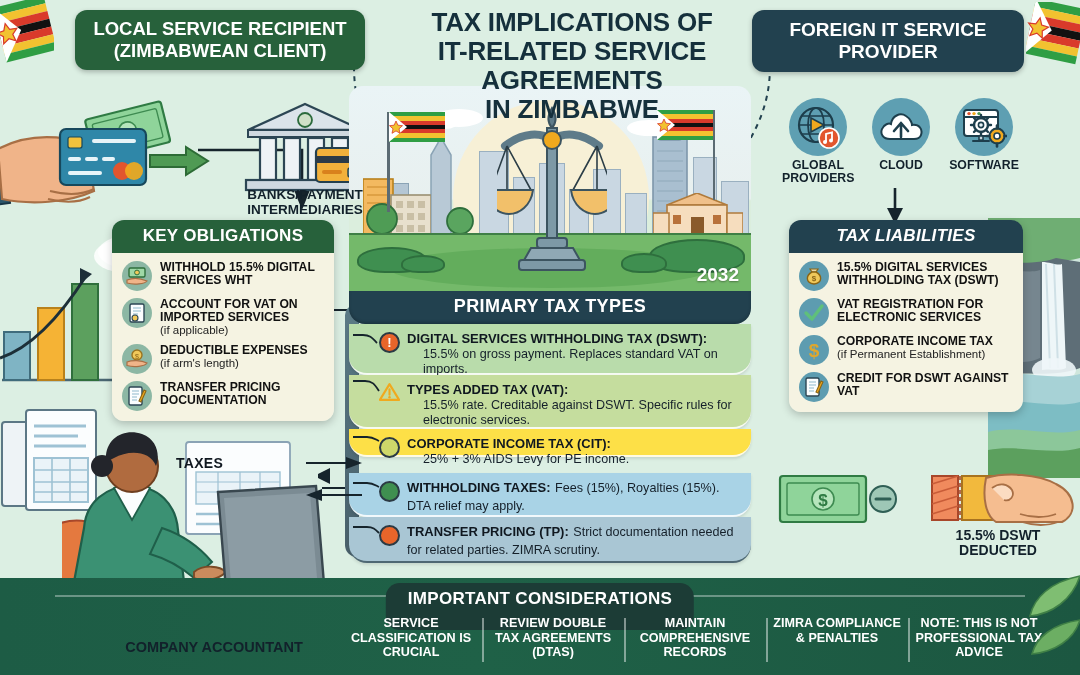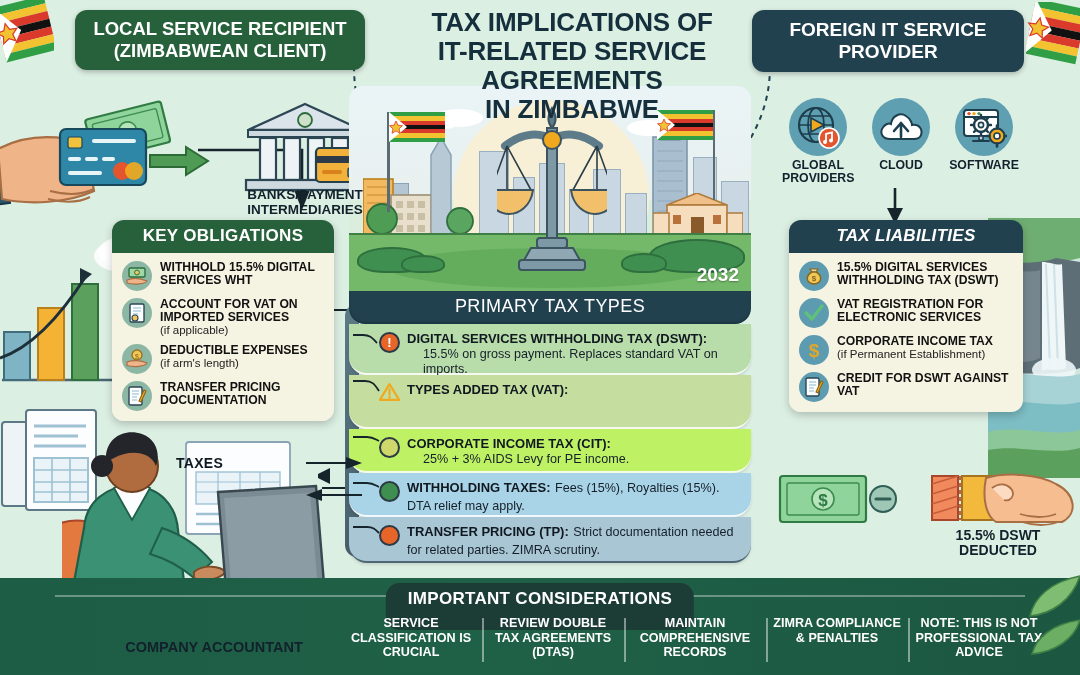--- a/index.html
+++ b/index.html
@@ -176,21 +176,21 @@
 
   
   #stack {
     position: absolute; left: 349px; top: 291px; width: 402px; height: 278px;
     z-index: 22;
   }
   #stack-head {
     position: absolute; left: 0; top: 0; width: 100%; height: 33px;
     background: #22414f;
     border-radius: 0 0 16px 16px;
-    color: #fff; font-weight: normal; font-size: 18px;
+    color: #fff; font-weight: bold; font-size: 18px;
     text-transform: uppercase; text-align: center;
     line-height: 30px; letter-spacing: .4px;
     box-shadow: inset 0 -2px 3px rgba(0,0,0,.18);
   }
   .band {
     position: absolute; left: 0; width: 100%;
     border-radius: 0 0 18px 18px;
     border-bottom: 2px solid rgba(255,255,255,.85);
     box-shadow: 0 2px 3px rgba(0,0,0,.10);
     padding: 5px 10px 4px 58px;
@@ -776,23 +776,24 @@
 
     <div class="band" style="top:84px;height:54px;background:#c5dd9e;">
       <div class="band-dot" style="border:none;background:none;top:6px;">
         <svg width="24" height="22" viewBox="0 0 24 22">
           <path d="M12 2 L23 20 H1 Z" fill="none" stroke="#f0a91e" stroke-width="2.4" stroke-linejoin="round"></path>
           <path d="M12 8 V14" stroke="#f0a91e" stroke-width="2.4" stroke-linecap="round"></path>
           <circle cx="12" cy="17" r="1.4" fill="#f0a91e"></circle>
         </svg>
       </div>
       <span class="band-title">TYPES ADDED TAX (VAT):</span>
-    </div>
-
-    <div class="band" style="top:138px;height:44px;background:#bef264;">
+      <span class="band-desc block">15.5% rate. Creditable against DSWT. Specific rules for electronic services.</span>
+    </div>
+
+    <div class="band" style="top:138px;height:28px;background:#fde047;">
       <div class="band-dot" style="background:#cfd86a;"></div>
       <span class="band-title">CORPORATE INCOME TAX (CIT):</span>
       <span class="band-desc block">25% + 3% AIDS Levy for PE income.</span>
     </div>
 
     <div class="band" style="top:182px;height:44px;background:#a9d3e6;">
       <div class="band-dot" style="background:#3f8f50;"></div>
       <span class="band-title">WITHHOLDING TAXES:</span>
       <span class="band-desc"> Fees (15%), Royalties (15%). DTA relief may apply.</span>
     </div>

